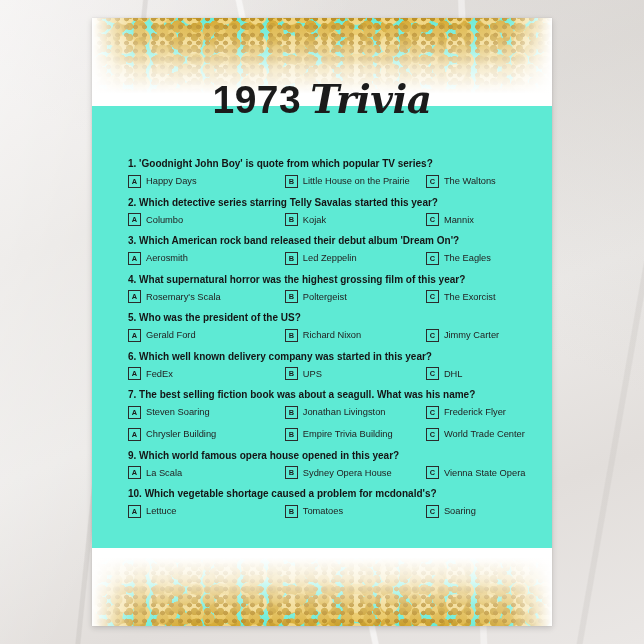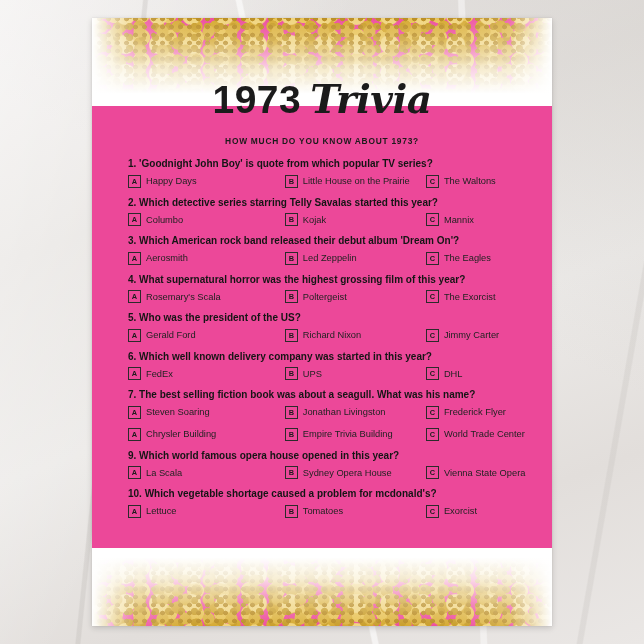--- a/index.html
+++ b/index.html
@@ -34,21 +34,21 @@
       linear-gradient(100deg, transparent 0 91%, rgba(190,186,182,0.25) 91.2% 91.8%, transparent 92% 100%);
   }
 
   
   #card {
     position: absolute;
     left: 92px;
     top: 18px;
     width: 460px;
     height: 608px;
-    background: #ec4899;
+    background: #5eead4;
     box-shadow: 0 2px 6px rgba(0,0,0,0.16), 0 0 1px rgba(0,0,0,0.12);
     overflow: hidden;
   }
 
   
   .confetti {
     position: absolute;
     left: 0;
     width: 100%;
     pointer-events: none;
@@ -191,21 +191,20 @@
     <div class="dots d2"></div>
     <div class="dots d3"></div>
     <div class="fade"></div>
     <div class="edgefade"></div>
   </div>
 
   <div id="title">
     <span class="year">1973</span><span class="word">Trivia</span>
   </div>
 
-  <div id="subtitle">HOW MUCH DO YOU KNOW ABOUT 1973?</div>
 
   <div id="quiz">
 
     <div class="qblock">
       <p class="qtext">1. 'Goodnight John Boy' is quote from which popular TV series?</p>
       <div class="answers">
         <div class="answer a1">
           <span class="letterbox">A</span>
           <span class="atext">Happy Days</span>
         </div>
@@ -369,19 +368,19 @@
         <div class="answer a1">
           <span class="letterbox">A</span>
           <span class="atext">Lettuce</span>
         </div>
         <div class="answer a2">
           <span class="letterbox">B</span>
           <span class="atext">Tomatoes</span>
         </div>
         <div class="answer a3">
           <span class="letterbox">C</span>
-          <span class="atext">Exorcist</span>
+          <span class="atext">Soaring</span>
         </div>
       </div>
     </div>
 
   </div>
 </div>
 
 </body></html>

